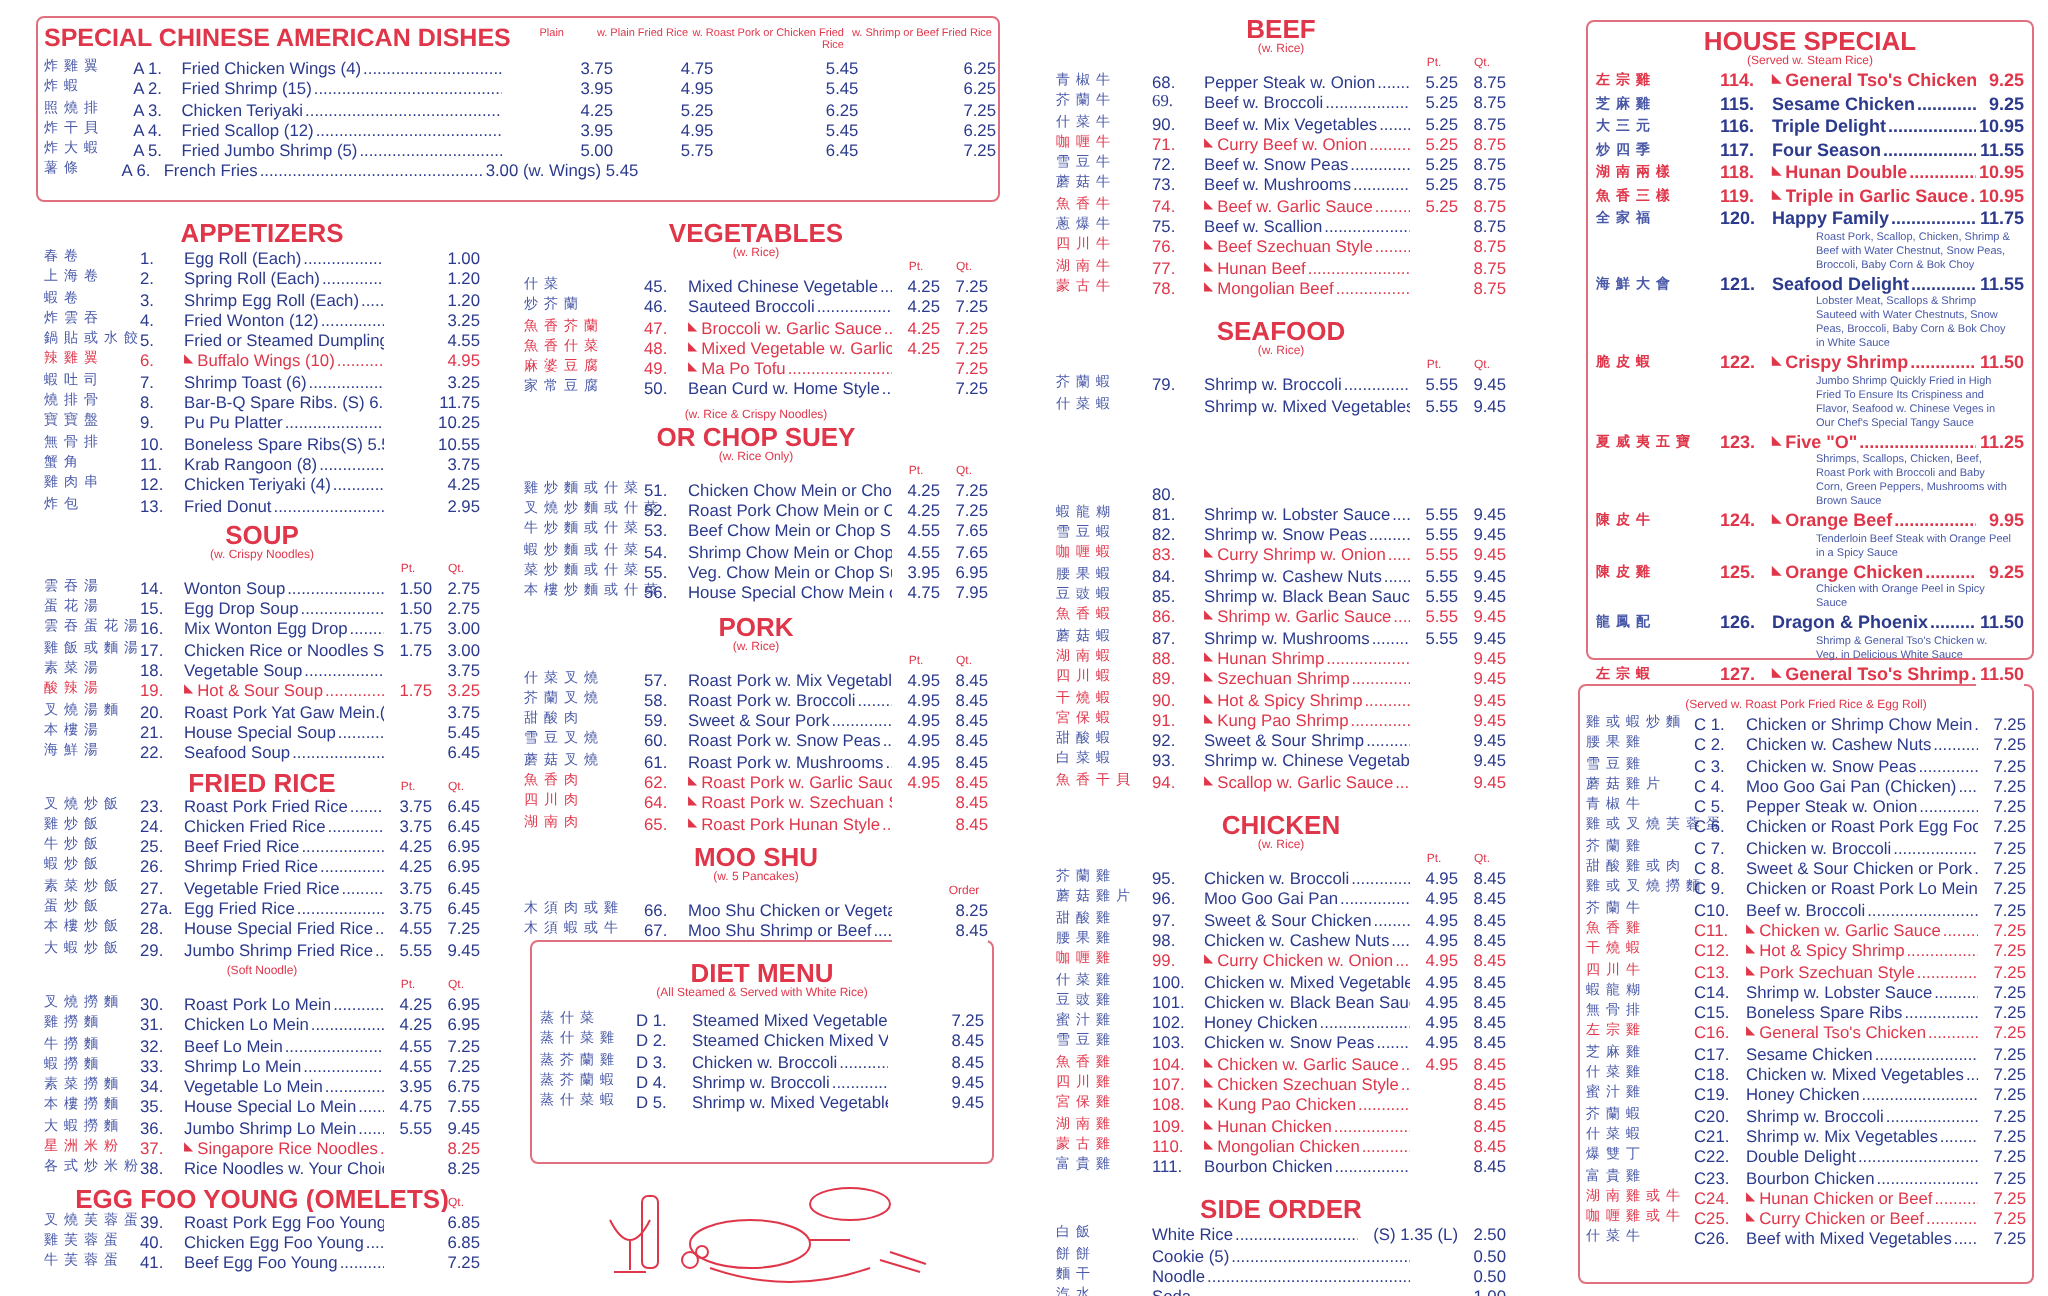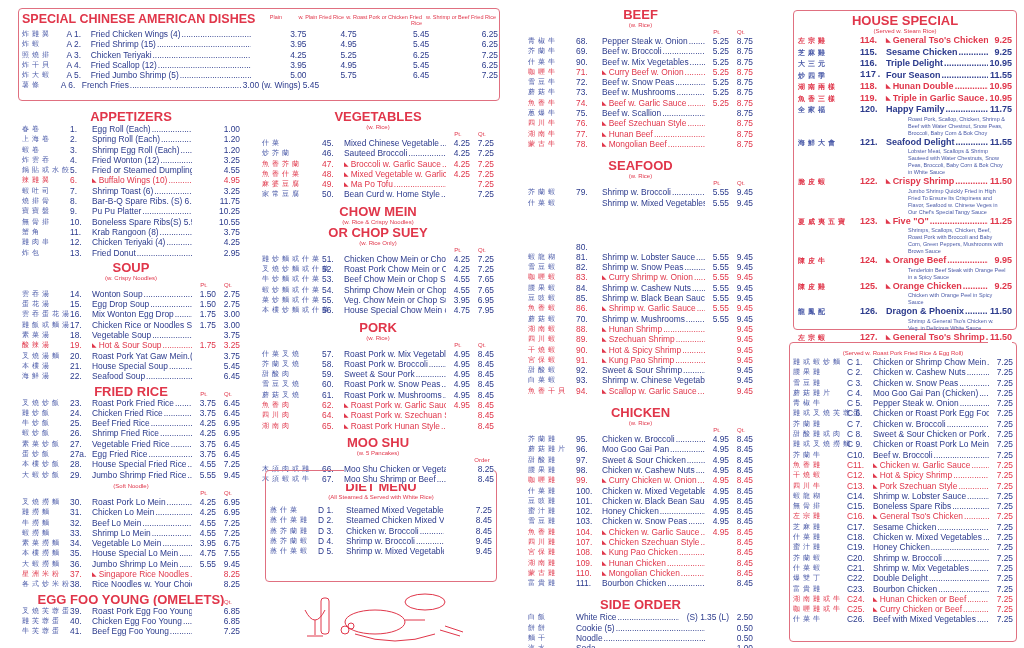--- a/index.html
+++ b/index.html
@@ -475,21 +475,20 @@
       </div>
       <div class="row">
         <span class="cn" style="width: 60px;">家常豆腐</span>
         <span class="num">50.</span>
         <span class="name"><span>Bean Curd w. Home Style</span></span>
         <span class="p pt"></span>
         <span class="p qt">7.25</span>
       </div>
     </div>
     <div style="margin-top: 5px;">
-      <div class="h">CHOW MEIN</div>
       <div class="sub">(w. Rice &amp; Crispy Noodles)</div>
       <div class="h">OR CHOP SUEY</div>
       <div class="sub">(w. Rice Only)</div>
       <div class="ph">
         <span>Pt.</span>
         <span>Qt.</span>
       </div>
       <div class="row">
         <span class="cn" style="width: 60px;">雞炒麵或什菜</span>
         <span class="num">51.</span>
@@ -688,21 +687,21 @@
       </div>
       <div class="row">
         <span class="cn">青椒牛</span>
         <span class="num" style="width: 26px;">68.</span>
         <span class="name"><span>Pepper Steak w. Onion</span></span>
         <span class="p pt">5.25</span>
         <span class="p qt">8.75</span>
       </div>
       <div class="row">
         <span class="cn">芥蘭牛</span>
-        <span class="num" style="width: 26px;">69.</span>
+        <span class="num" style="width: 26px; font-family: Liberation Serif, serif;">69.</span>
         <span class="name"><span>Beef w. Broccoli</span></span>
         <span class="p pt">5.25</span>
         <span class="p qt">8.75</span>
       </div>
       <div class="row">
         <span class="cn">什菜牛</span>
         <span class="num" style="width: 26px;">90.</span>
         <span class="name"><span>Beef w. Mix Vegetables</span></span>
         <span class="p pt">5.25</span>
         <span class="p qt">8.75</span>
@@ -829,21 +828,21 @@
       <div class="row hot">
         <span class="cn">魚香蝦</span>
         <span class="num" style="width: 26px;">86.</span>
         <span style="font-size: 6px; color: rgb(224, 54, 74); margin-right: 2px;">◣</span>
         <span class="name"><span>Shrimp w. Garlic Sauce</span></span>
         <span class="p pt">5.55</span>
         <span class="p qt">9.45</span>
       </div>
       <div class="row">
         <span class="cn">蘑菇蝦</span>
-        <span class="num" style="width: 26px;">70.</span>
+        <span class="num" style="width: 26px;">87.</span>
         <span class="name"><span>Shrimp w. Mushrooms</span></span>
         <span class="p pt">5.55</span>
         <span class="p qt">9.45</span>
       </div>
       <div class="row hot">
         <span class="cn">湖南蝦</span>
         <span class="num" style="width: 26px;">88.</span>
         <span style="font-size: 6px; color: rgb(224, 54, 74); margin-right: 2px;">◣</span>
         <span class="name"><span>Hunan Shrimp</span></span>
         <span class="p pt"></span>
@@ -1083,21 +1082,21 @@
       <span class="p qt">9.25</span>
     </div>
     <div class="row">
       <span class="cn" style="width: 62px;">大三元</span>
       <span class="num" style="width: 26px;">116.</span>
       <span class="name"><span>Triple Delight</span></span>
       <span class="p qt">10.95</span>
     </div>
     <div class="row">
       <span class="cn" style="width: 62px;">炒四季</span>
-      <span class="num" style="width: 26px; font-family: Liberation Mono, monospace;">117.</span>
+      <span class="num" style="width: 26px;">117.</span>
       <span class="name"><span>Four Season</span></span>
       <span class="p qt">11.55</span>
     </div>
     <div class="row hot">
       <span class="cn" style="width: 62px;">湖南兩樣</span>
       <span class="num" style="width: 26px;">118.</span>
       <span style="font-size: 6px; color: rgb(224, 54, 74); margin-right: 2px;">◣</span>
       <span class="name"><span>Hunan Double</span></span>
       <span class="p qt">10.95</span>
     </div>

